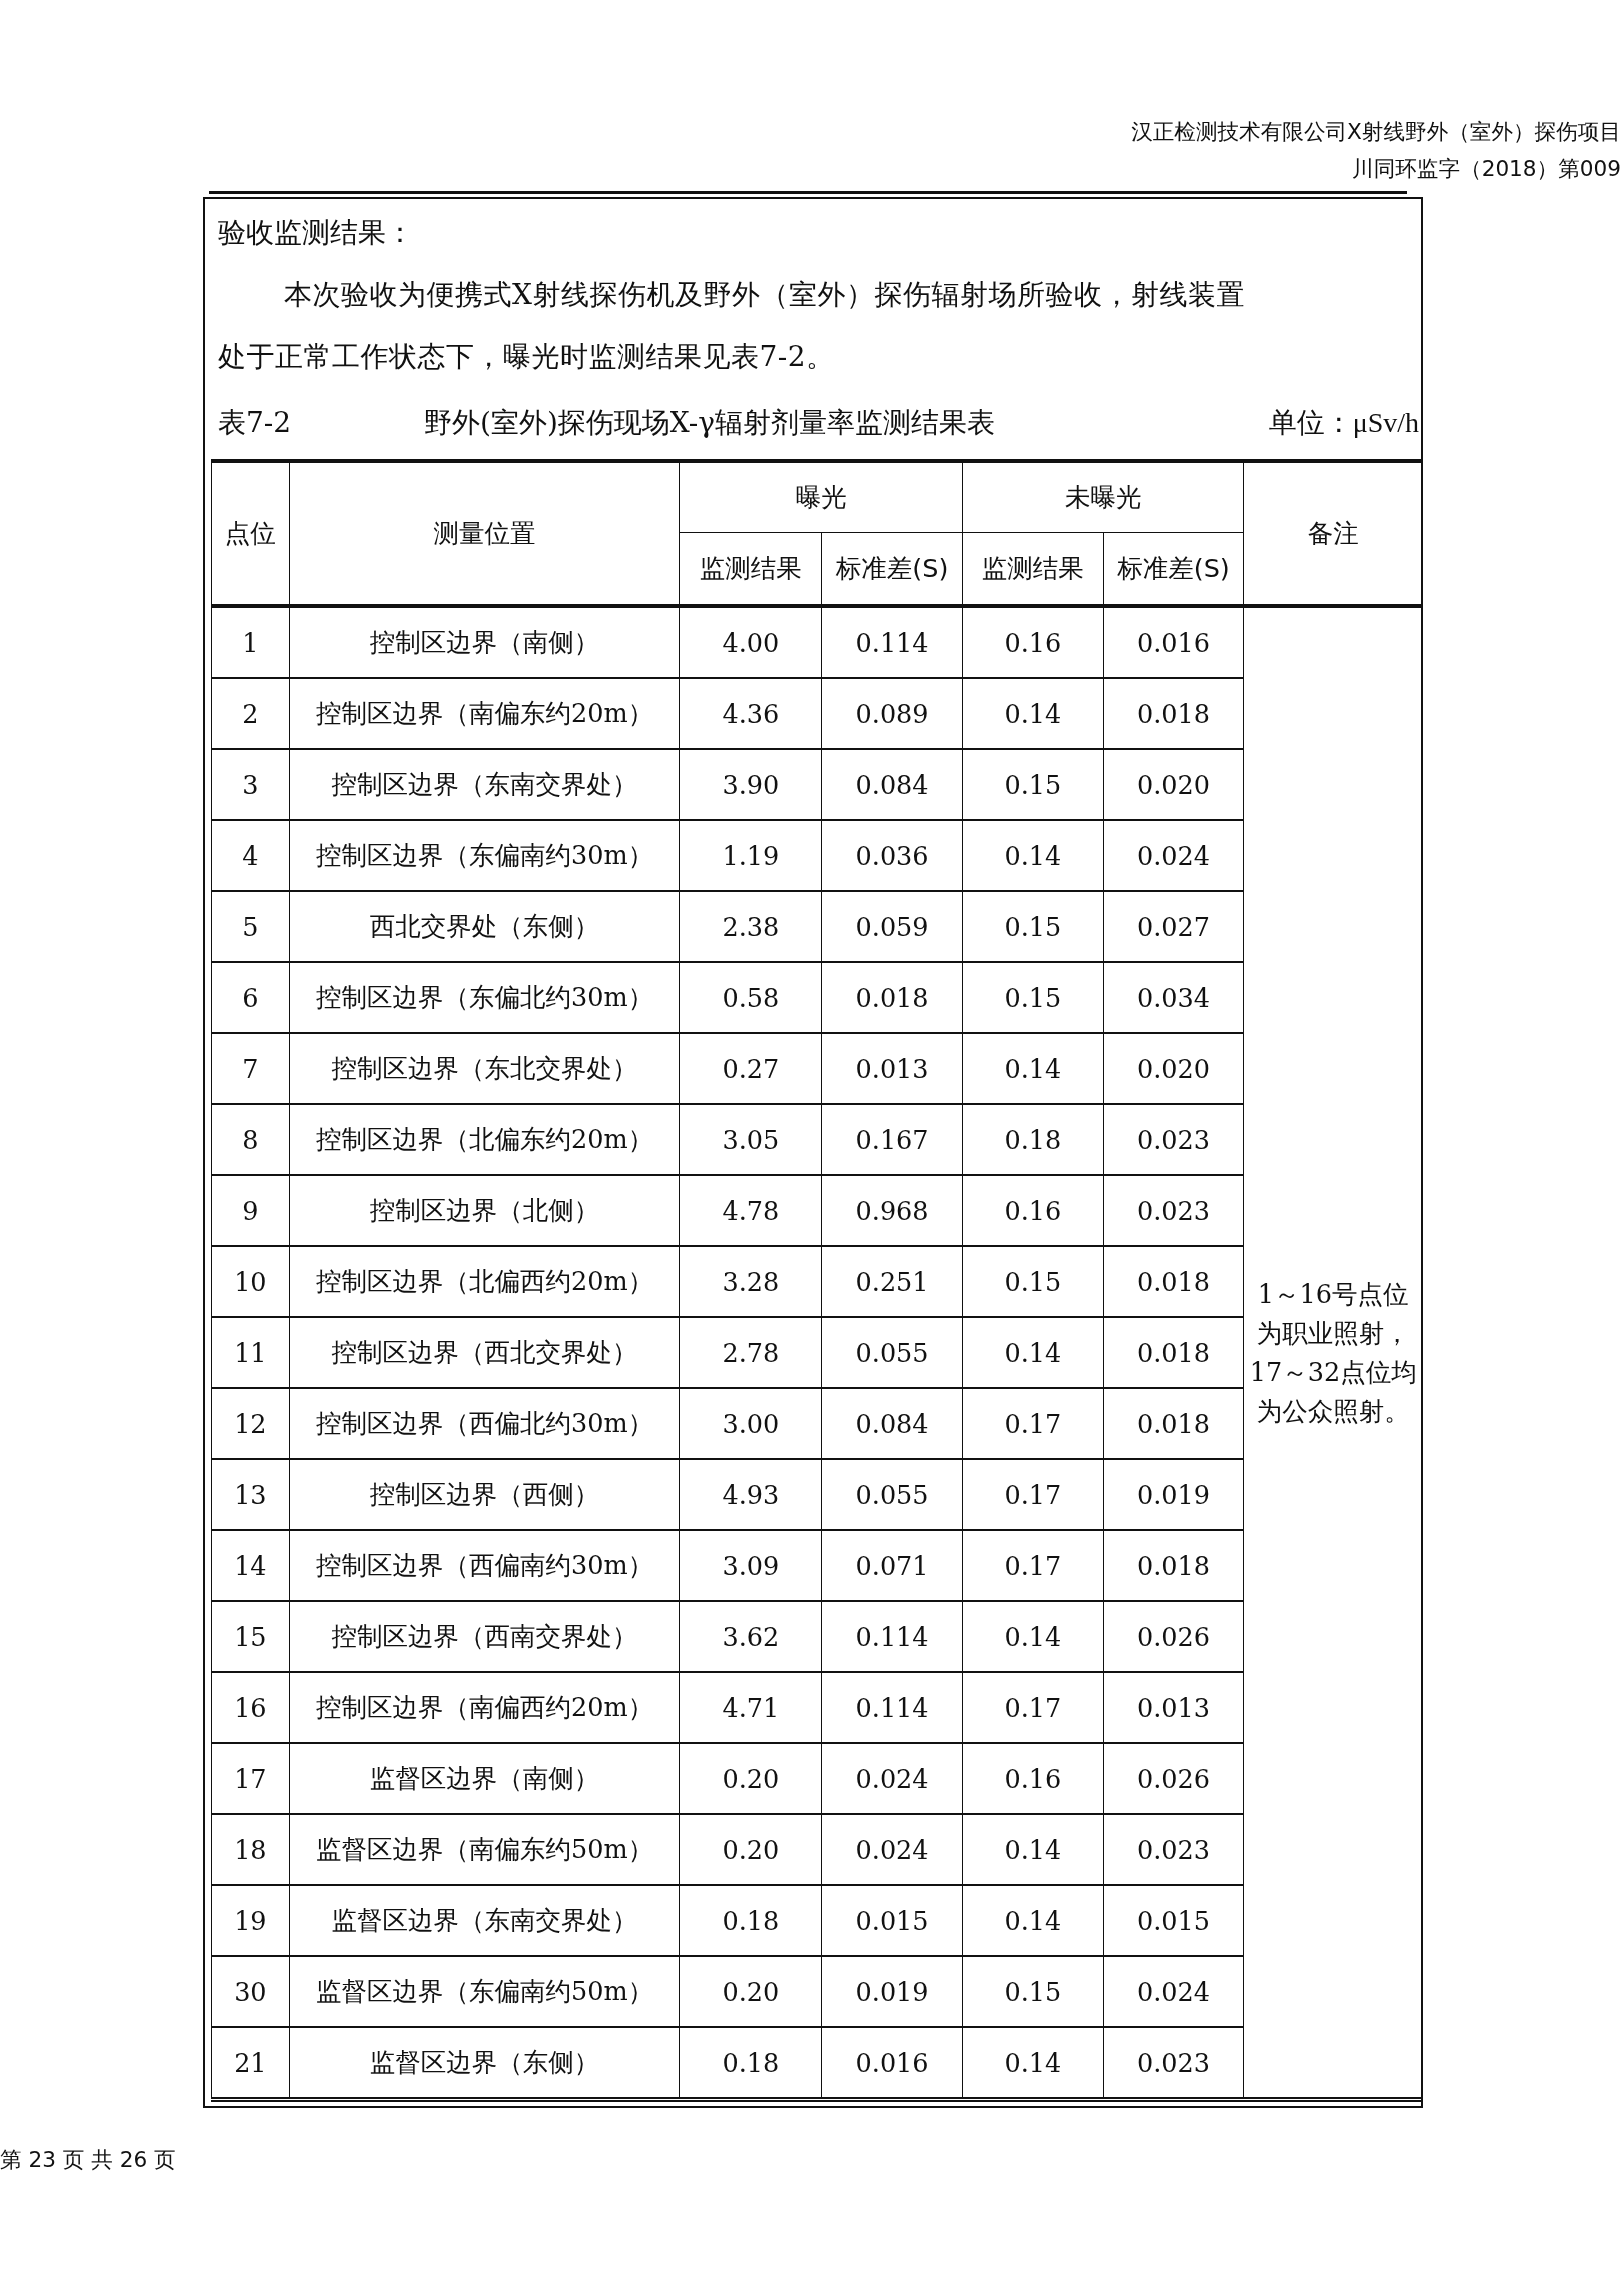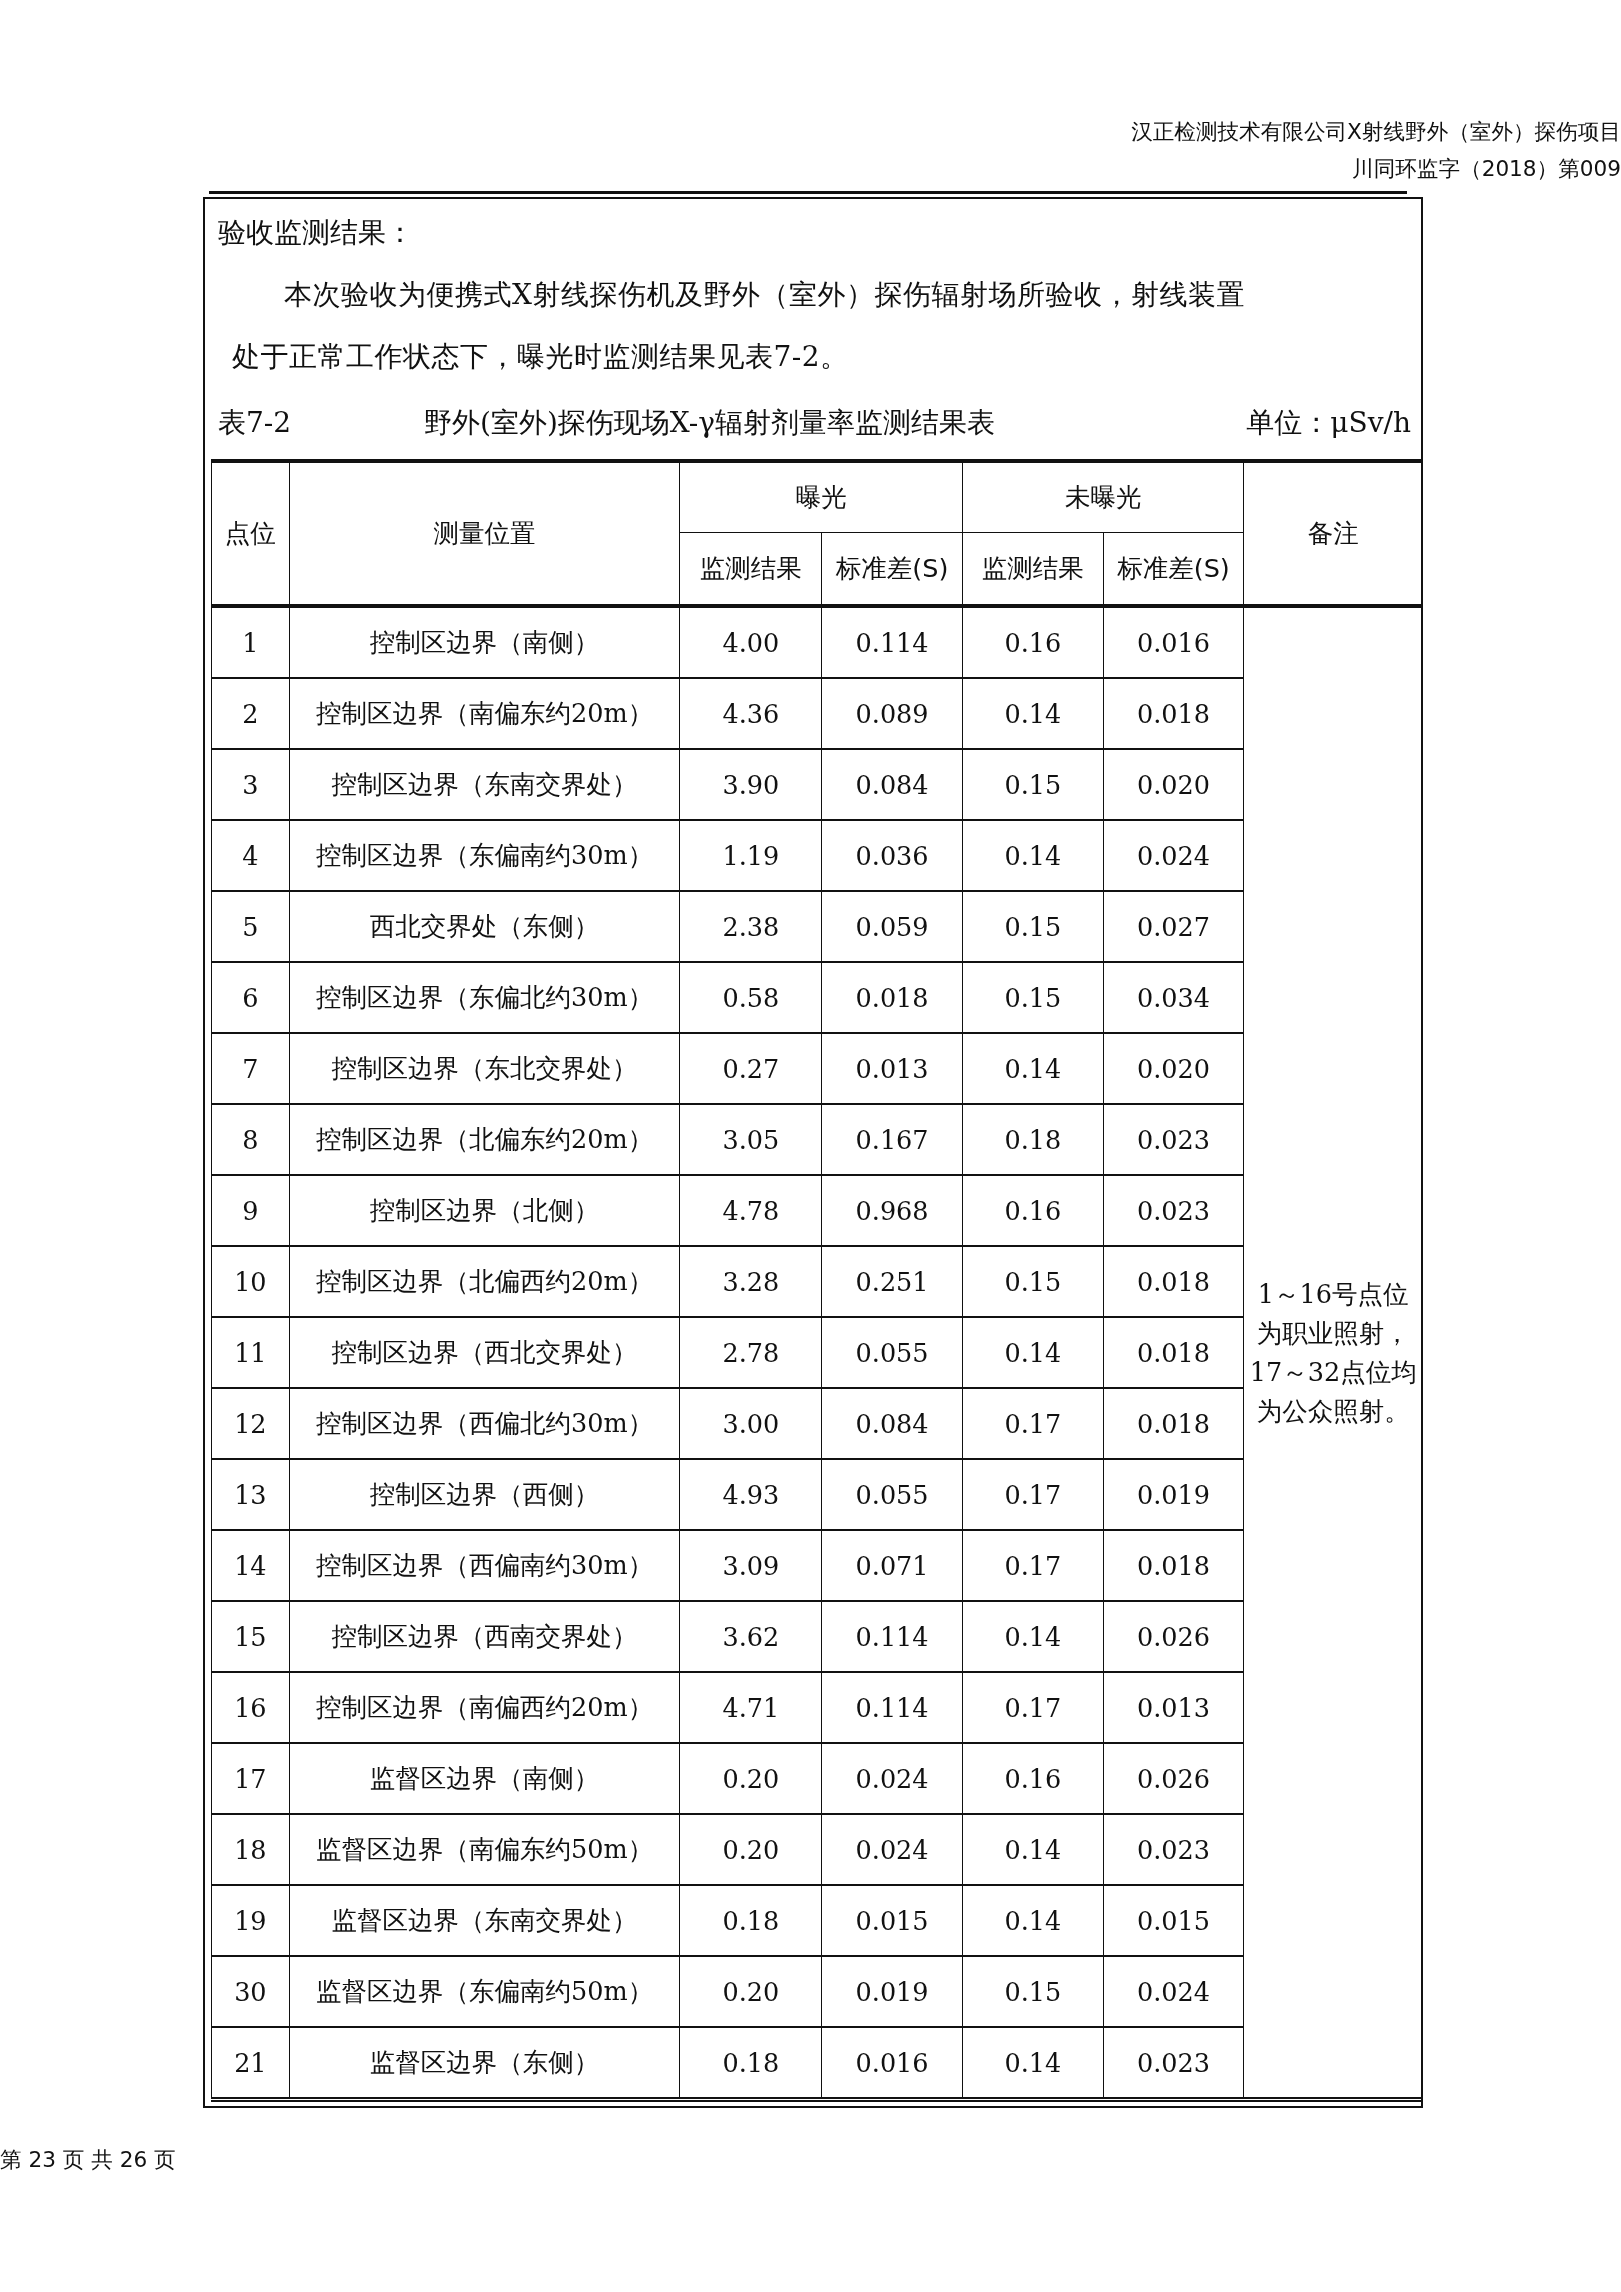--- a/index.html
+++ b/index.html
@@ -1,27 +1,27 @@
 <!DOCTYPE html>
 <html><head>
 <meta charset="utf-8">
 <style>
   html, body { margin: 0; padding: 0; background: #ffffff; }
   body { width: 1621px; height: 2293px; position: relative; color: #111; font-family: "DejaVu Serif", "Liberation Serif", serif; }
   .header { position: absolute; top: 113px; left: 0; width: 1621px; text-align: right; font-family: "DejaVu Sans", "Liberation Sans", sans-serif; font-size: 21.6px; line-height: 37px; }
   .header-rule { position: absolute; top: 191px; left: 209px; width: 1198px; height: 2.9px; background: #111; }
   .frame { position: absolute; top: 197px; left: 203px; width: 1220px; height: 1911px; border: 2px solid #111; box-sizing: border-box; }
   .heading { position: absolute; top: 214px; left: 218px; font-size: 28px; }
-  .para { position: absolute; left: 232px; font-size: 28px; letter-spacing: 0.5px; }
+  .para { position: absolute; left: 218px; font-size: 28px; letter-spacing: 0.5px; }
   .para.p1 { top: 276px; left: 284px; }
   .para.p2 { top: 338px; }
   .caption { position: absolute; top: 404px; left: 218px; width: 1201px; font-size: 28px; }
   .caption .cap-no { position: absolute; left: 0; }
   .caption .cap-title { position: absolute; left: 206px; }
-  .caption .cap-unit { position: absolute; right: 8px; }
+  .caption .cap-unit { position: absolute; right: 0; font-family: Liberation Serif, serif; }
   table.results { position: absolute; top: 459px; left: 211px; width: 1212px; border-collapse: collapse; table-layout: fixed; }
   table.results td, table.results th { border: 1.5px solid #111; text-align: center; vertical-align: middle; padding: 0; font-weight: normal; }
   table.results thead tr.top th { height: 69px; }
   table.results thead tr.sub th { height: 71px; }
   table.results thead { border-top: 4.9px solid #111; border-bottom: 4.9px solid #111; }
   table.results thead th { font-family: "DejaVu Sans", "Liberation Sans", sans-serif; font-size: 25.5px; }
   table.results tbody td { height: 69px; font-size: 25.5px; }
   table.results tbody tr { border-top: 2.9px solid #111; }
   table.results tbody { border-bottom: 5.9px double #111; }
   table.results td.loc { font-size: 25.5px; }

